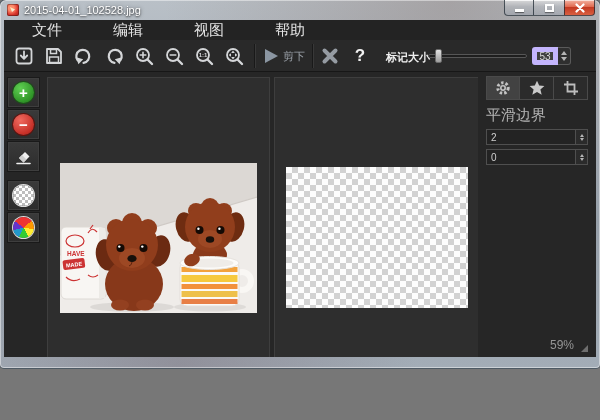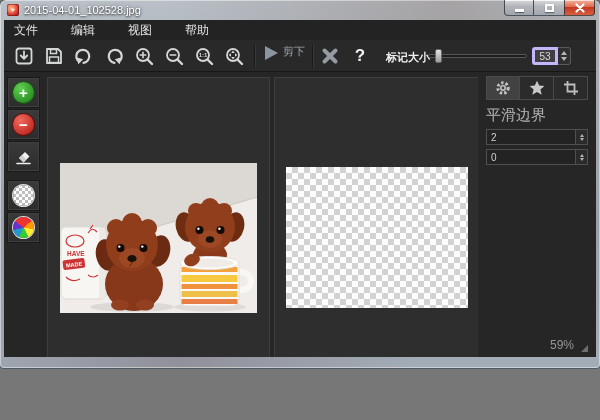--- a/index.html
+++ b/index.html
@@ -32,33 +32,33 @@
   .win-btn.max { border-left:none; border-right:none; }
   .win-btn.close { border-radius:0 0 4px 0; width:31px;
     background:linear-gradient(180deg,#f3b3a2 0%,#e06a50 45%,#c33a22 50%,#d95f41 100%); }
   .glyph-min { width:9px; height:3px; background:#fff; box-shadow:0 1px 1px rgba(0,0,0,.5); margin-top:6px; }
   .glyph-max { width:9px; height:8px; border:2px solid #fff; box-shadow:0 1px 1px rgba(0,0,0,.4); }
 
   
   .client { position:absolute; left:4px; right:4px; top:20px; bottom:11px; background:#262626; overflow:hidden; }
 
   .menubar { position:absolute; top:0; left:0; right:0; height:20px; background:#232323; display:flex; align-items:center; padding-left:10px; }
-  .menu-item { font-size:12px; color:#e3e3e3; margin-right:33px; cursor:default; }
+  .menu-item { font-size:15px; color:#e3e3e3; margin-right:33px; cursor:default;margin-left:18px; }
 
   .toolbar { position:absolute; top:20px; left:0; right:0; height:32px; background:#292929; border-bottom:1px solid #171717; }
   .tb-btn { position:absolute; top:4px; width:24px; height:24px; display:flex; align-items:center; justify-content:center; border-radius:3px; }
   .tb-sep { position:absolute; top:4px; width:1px; height:24px; background:#191919; box-shadow:1px 0 0 #383838; }
   .tb-label { position:absolute; top:10px; font-size:11px; color:#f0f0f0; font-weight:bold; }
-  .cut-btn { position:absolute; top:4px; left:258px; width:48px; height:24px; display:flex; }
+  .cut-btn { position:absolute; top:4px; left:258px; width:48px; height:24px; display:flex; align-items:center; }
   .cut-label { font-size:11px; color:#9aa0a8; margin-left:3px; }
   .slider { position:absolute; left:424px; top:14px; width:99px; height:4px; background:#1e1e1e; border:1px solid #565656; border-radius:2px; }
   .slider-handle { position:absolute; left:6px; top:-6px; width:7px; height:14px; border:1px solid #6b6b6b; border-radius:2px;
     background:linear-gradient(180deg,#e2e2e2,#9d9d9d); }
   .spin-group { position:absolute; left:528px; top:7px; display:flex; }
-  .spin-value { width:26px; height:18px; background:#404040; border:3px solid #c4b5fd; border-radius:3px 0 0 3px;
+  .spin-value { width:26px; height:18px; background:#404040; border:5px solid #c4b5fd; border-radius:3px 0 0 3px;
     color:#d8d8d8; font-size:10px; text-align:center; outline:none; }
   .stepper { width:13px; height:18px; background:#2f2f2f; border:1px solid #5a5a5a; border-left:none; border-radius:0 3px 3px 0;
     display:flex; flex-direction:column; align-items:center; justify-content:center; gap:2px; }
   .arr-up { width:0; height:0; border-left:3px solid transparent; border-right:3px solid transparent; border-bottom:4px solid #b5b5b5; }
   .arr-dn { width:0; height:0; border-left:3px solid transparent; border-right:3px solid transparent; border-top:4px solid #b5b5b5; }
 
   .body { position:absolute; top:53px; left:0; right:0; bottom:0; }
 
   
   .sidebar { position:absolute; left:0; top:0; bottom:0; width:39px; background:#262626; }

